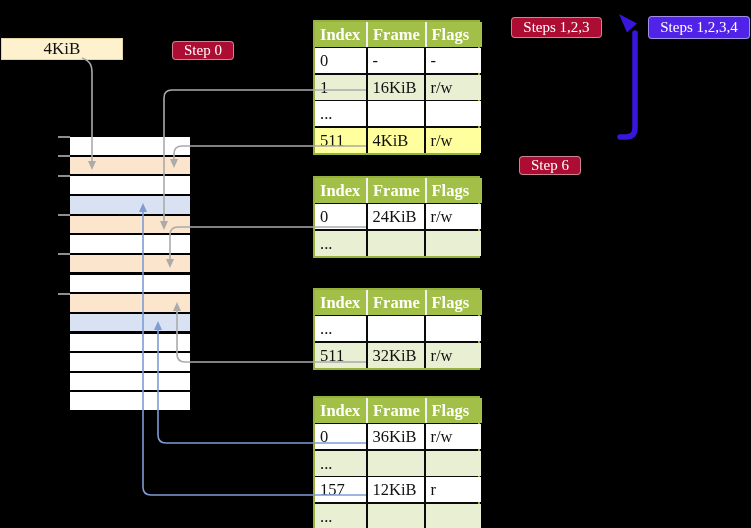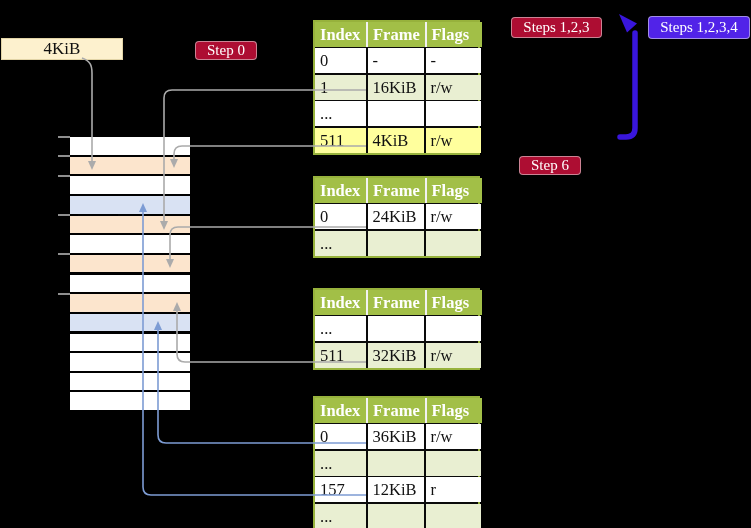--- a/index.html
+++ b/index.html
@@ -8,21 +8,21 @@
 
   
   .ptr-label{position:absolute;left:1px;top:38px;width:120px;height:20px;background:#fdf1ce;
     border:1px solid #e2d4a6;color:#111;font-size:17px;line-height:20px;text-align:center;z-index:4;}
 
   
   .badge{position:absolute;color:#fff;font-size:15px;text-align:center;border-radius:4px;
     border:1px solid rgba(230,230,230,0.55);z-index:6;}
   .badge.red{background:#ad0d32;}
   .badge.blue{background:#5123e8;}
-  .b-step0{left:195px;top:41px;width:60px;height:17px;line-height:17px;}
+  .b-step0{left:172px;top:41px;width:60px;height:17px;line-height:17px;}
   .b-steps123{left:511px;top:17px;width:89px;height:19px;line-height:19px;}
   .b-steps1234{left:648px;top:16px;width:100px;height:21px;line-height:21px;}
   .b-step4{left:519px;top:156px;width:60px;height:17px;line-height:17px;}
 
   
   .memcol{position:absolute;left:70px;top:137px;width:120px;height:274px;z-index:2;}
   .mrow{position:absolute;left:0;width:120px;height:17.6px;}
   .mrow.free{background:#ffffff;}
   .mrow.table{background:#fce5cd;}
   .mrow.mapped{background:#d9e2f3;}

